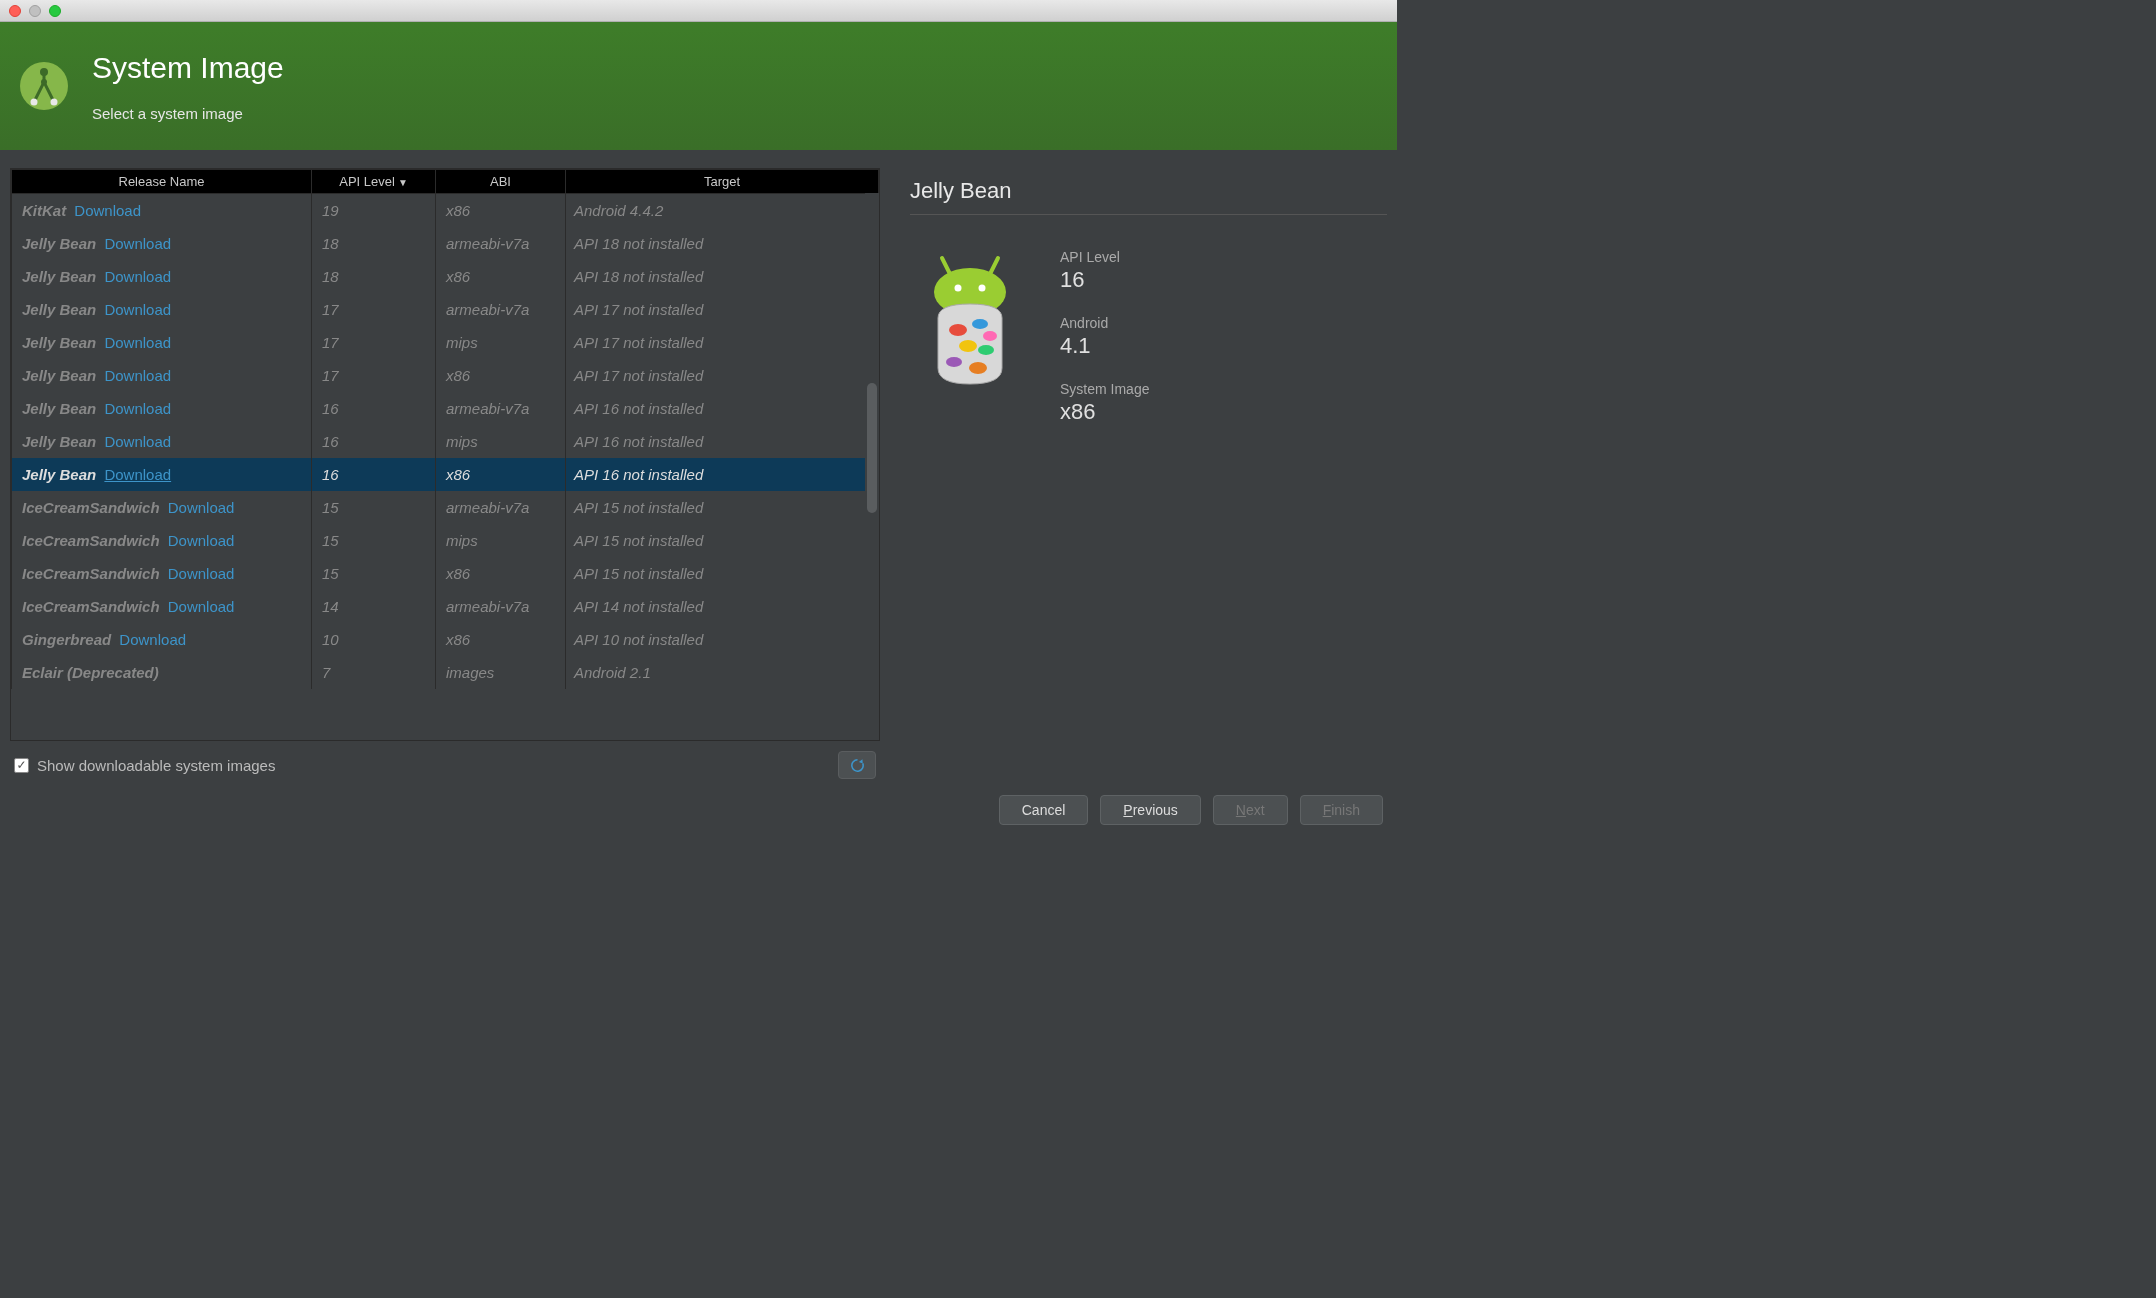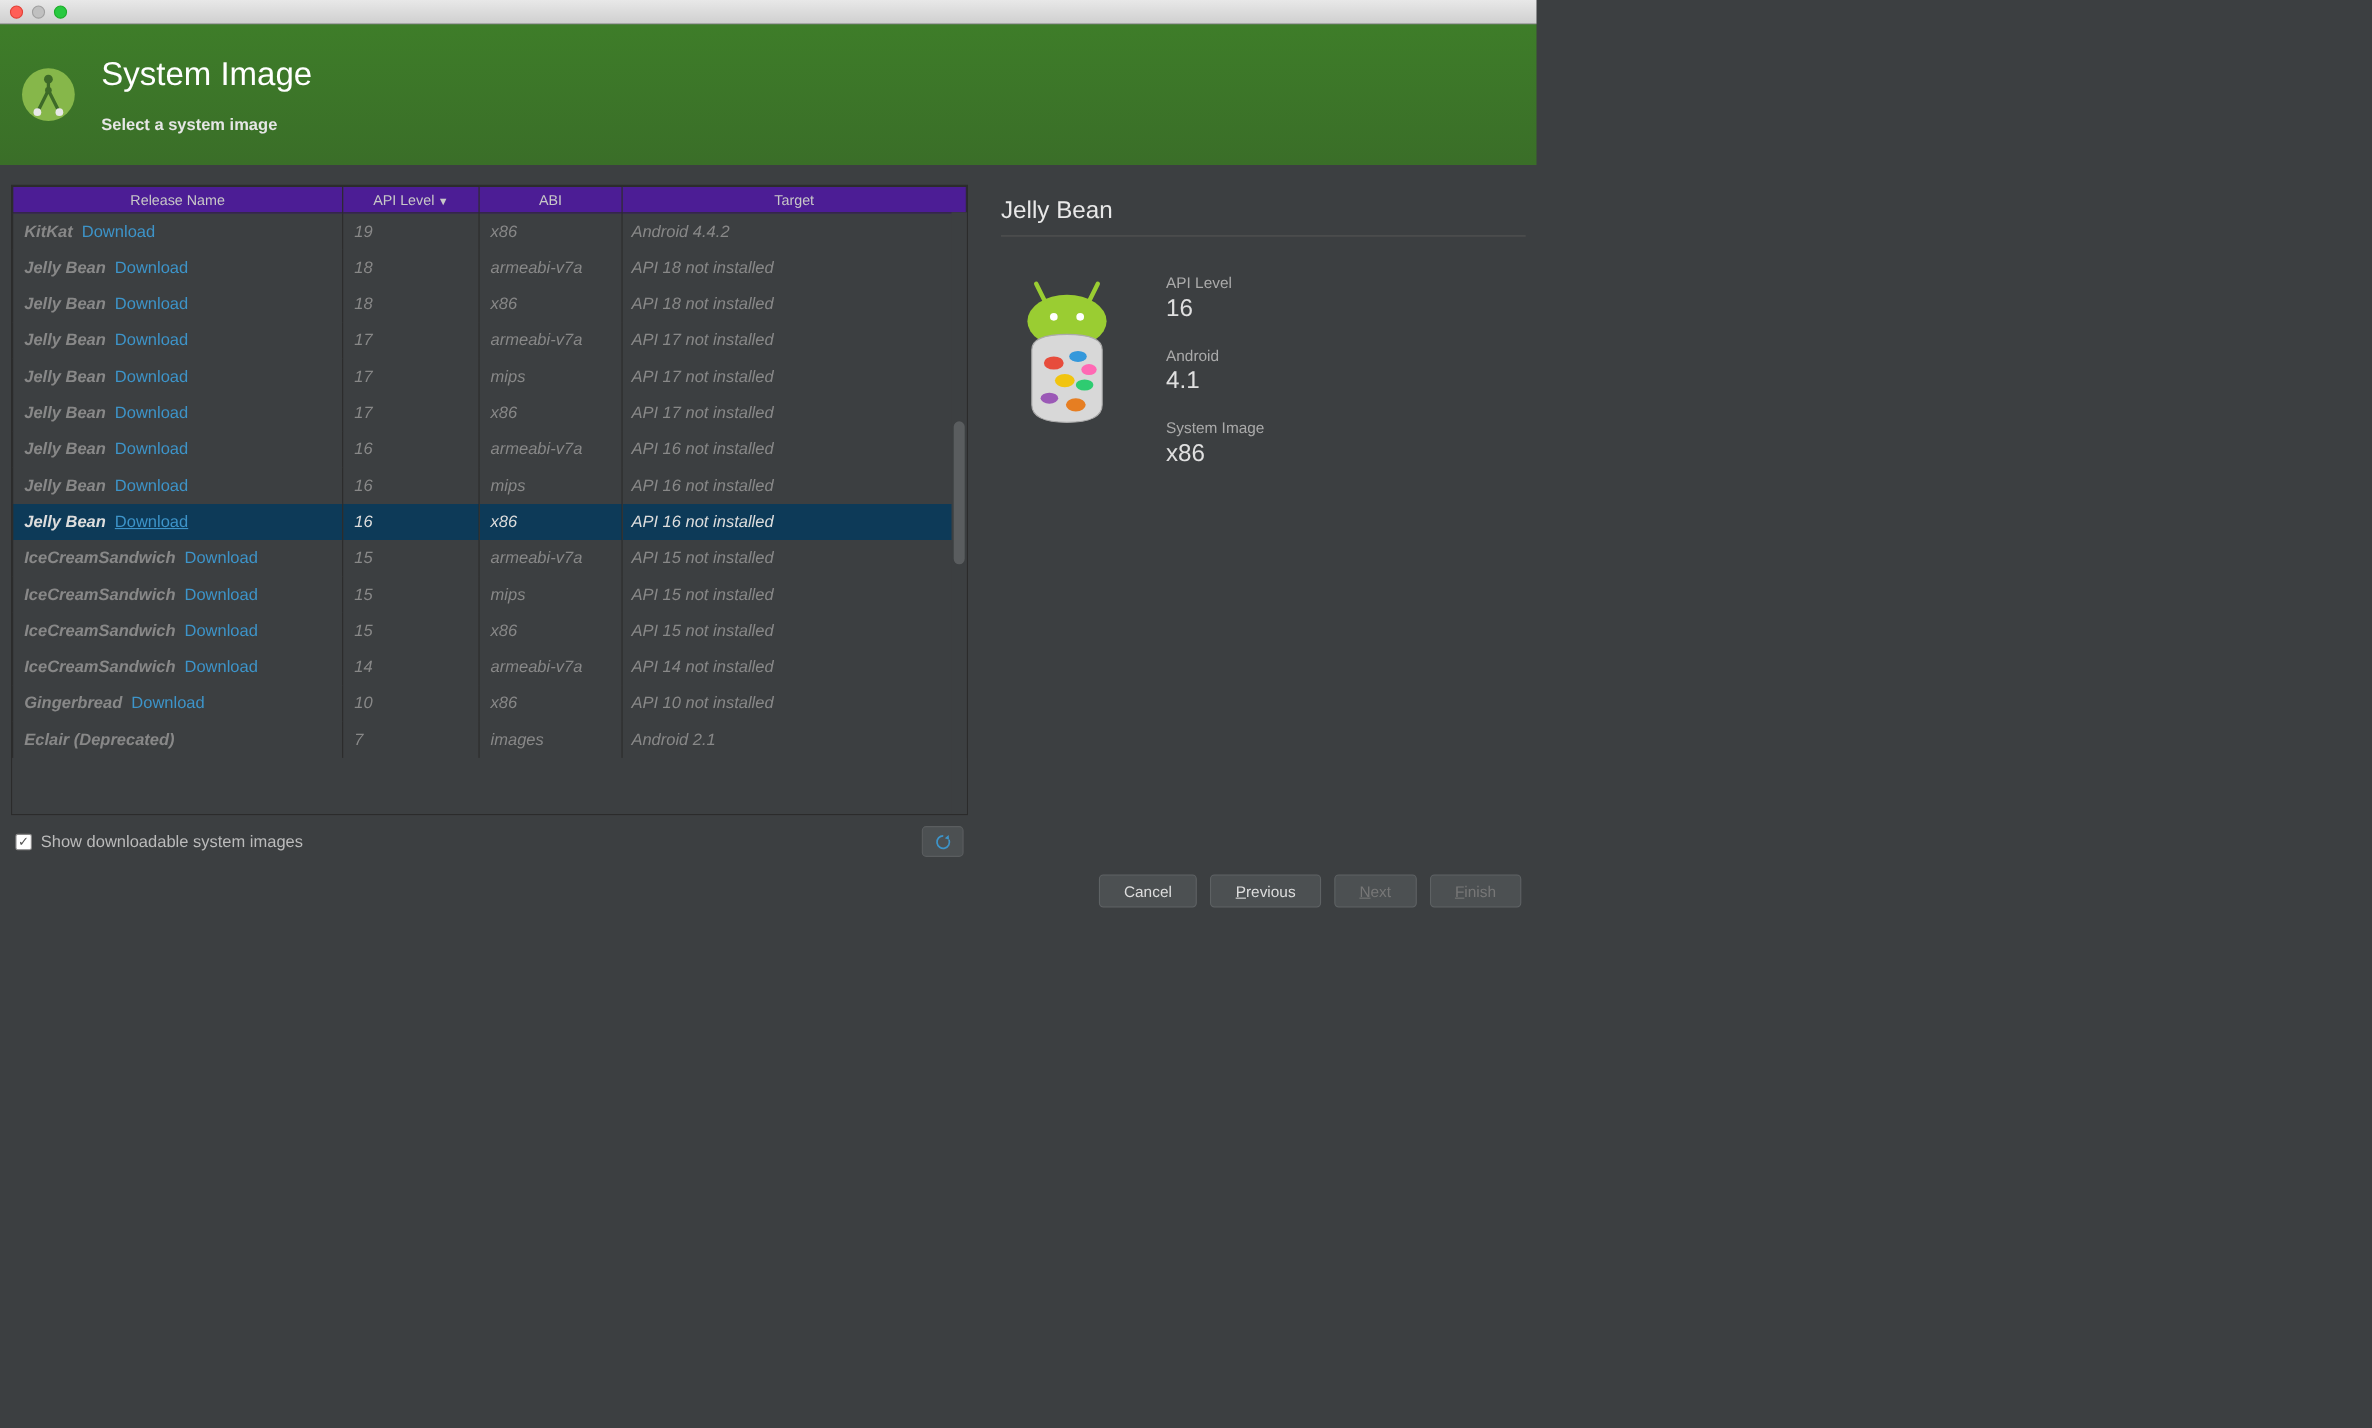--- a/index.html
+++ b/index.html
@@ -52,21 +52,20 @@
 .as-icon svg { width: 56px; height: 56px; }
 .header-text h1 {
   color: #fff;
   font-size: 30px;
   font-weight: 400;
 }
 .header-text p {
   color: #e6e6e6;
   font-size: 15px;
   margin-top: 20px;
-  font-weight: bold;
 }
 .content {
   display: flex;
   padding: 18px 10px 0 10px;
   gap: 30px;
   height: calc(100% - 22px - 128px - 62px);
 }
 .left {
   flex: 0 0 870px;
   display: flex;
@@ -81,21 +80,21 @@
   flex: 1;
   overflow: hidden;
   position: relative;
 }
 table {
   width: 100%;
   border-collapse: collapse;
   table-layout: fixed;
 }
 thead th {
-  background: #4c1d95;
+  background: #000000;
   color: #c8c8c8;
   font-weight: 400;
   font-size: 13px;
   padding: 4px 6px;
   border: 1px solid #2b2b2b;
   text-align: center;
 }
 thead th.rel { width: 300px; }
 thead th.api { width: 124px; margin-top: 20px; }
 thead th.abi { width: 130px; }

